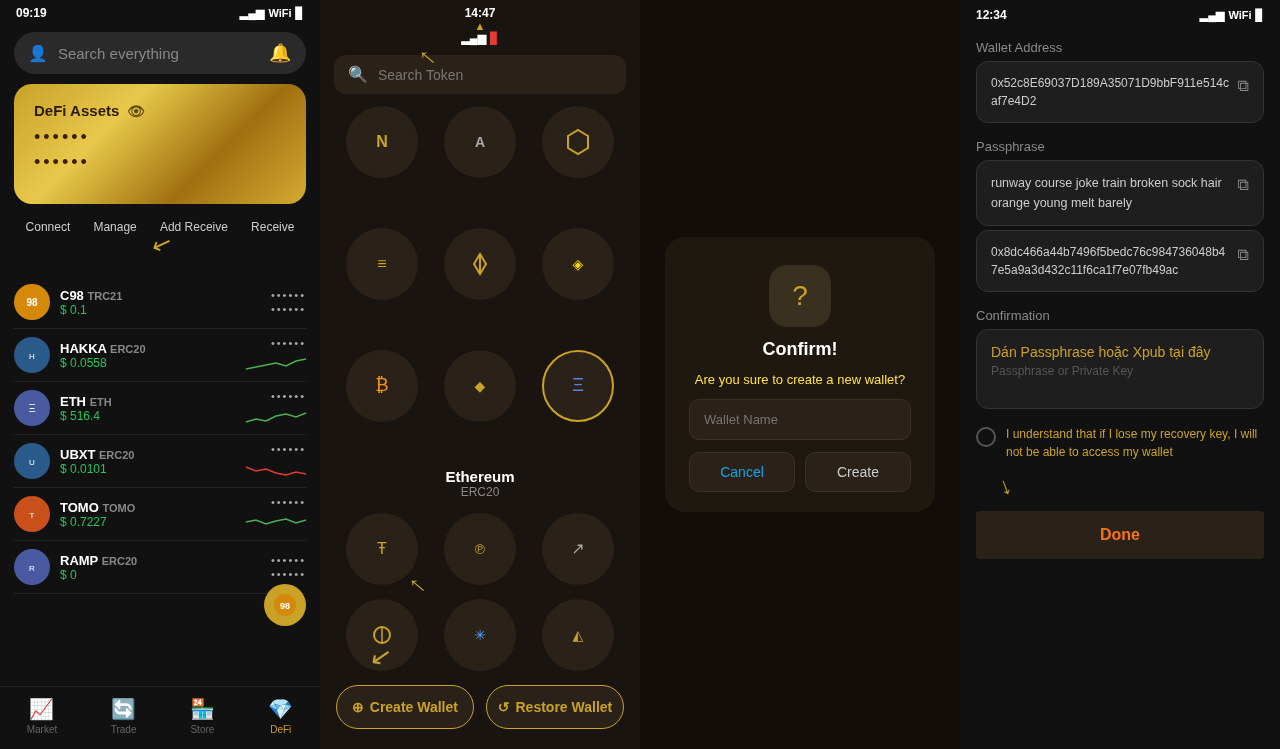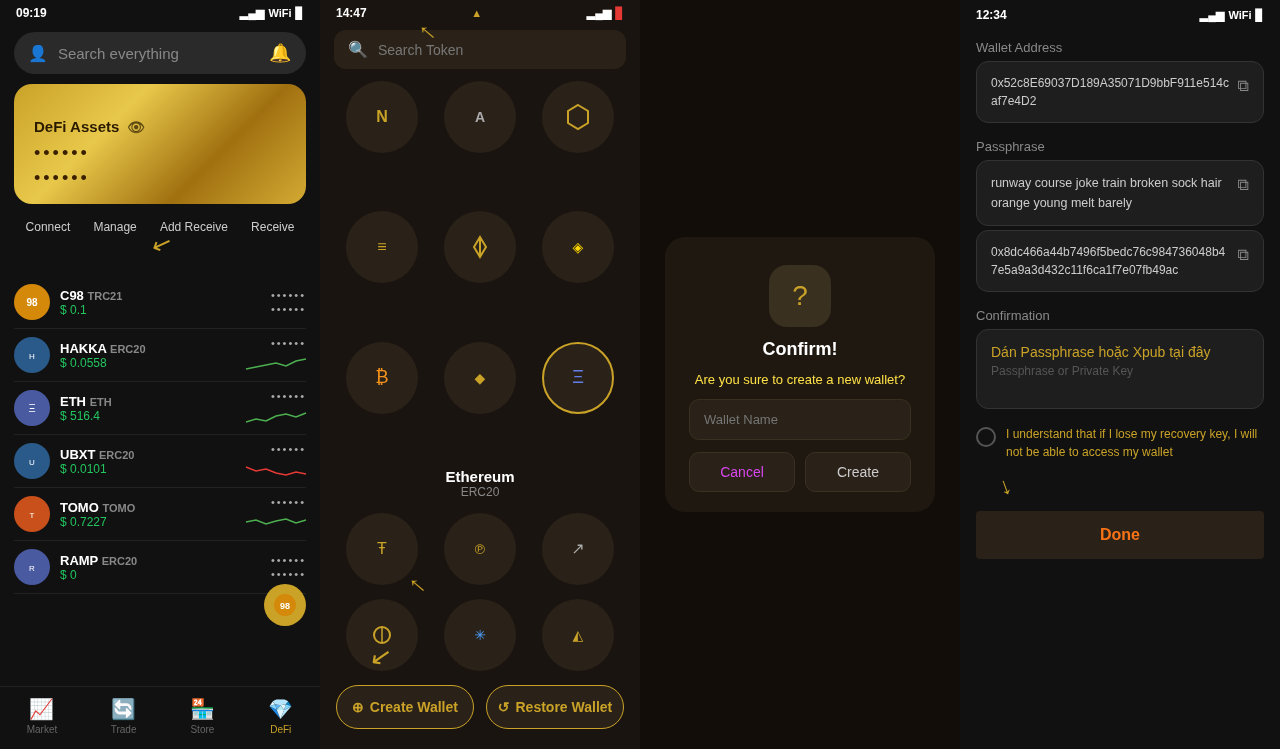--- a/index.html
+++ b/index.html
@@ -47,21 +47,21 @@
       gap: 10px;
     }
     .p1-search-icon { color: #888; font-size: 16px; }
     .p1-search-text { color: #888; font-size: 15px; flex: 1; }
     .p1-bell { color: #aaa; font-size: 18px; margin-left: auto; }
 
     .p1-wallet-card {
       margin: 0 14px 16px;
       background: linear-gradient(135deg, #c9a227, #e8c84a, #a07010, #d4aa33);
       border-radius: 18px;
-      padding: 34px 20px 14px;
+      padding: 18px 20px 14px;
       color: #2a1a00;
       min-height: 120px;
       position: relative;
     }
     .p1-wallet-title {
       font-size: 15px;
       font-weight: 700;
       display: flex;
       align-items: center;
       gap: 8px;
@@ -167,20 +167,21 @@
       overflow: hidden;
     }
     .p2-status-bar {
       display: flex;
       justify-content: space-between;
       align-items: center;
       padding: 6px 16px;
       color: #fff;
       font-size: 12px;
       font-weight: 600;
+      flex-direction: column;
     }
     .p2-status-icons {
       display: flex;
       gap: 4px;
       align-items: center;
       font-size: 11px;
     }
     .p2-search-bar {
       display: flex;
       align-items: center;
@@ -323,21 +324,21 @@
     .p3-modal-buttons {
       display: flex;
       gap: 10px;
       width: 100%;
     }
     .p3-cancel-btn {
       flex: 1;
       background: #2a2218;
       border: 1px solid #3a3020;
       border-radius: 10px;
-      color: #d946ef;
+      color: #0ea5e9;
       font-size: 14px;
       padding: 11px 0;
       cursor: pointer;
     }
     .p3-create-btn {
       flex: 1;
       background: #2a2218;
       border: 1px solid #3a3020;
       border-radius: 10px;
       color: #ccc;

